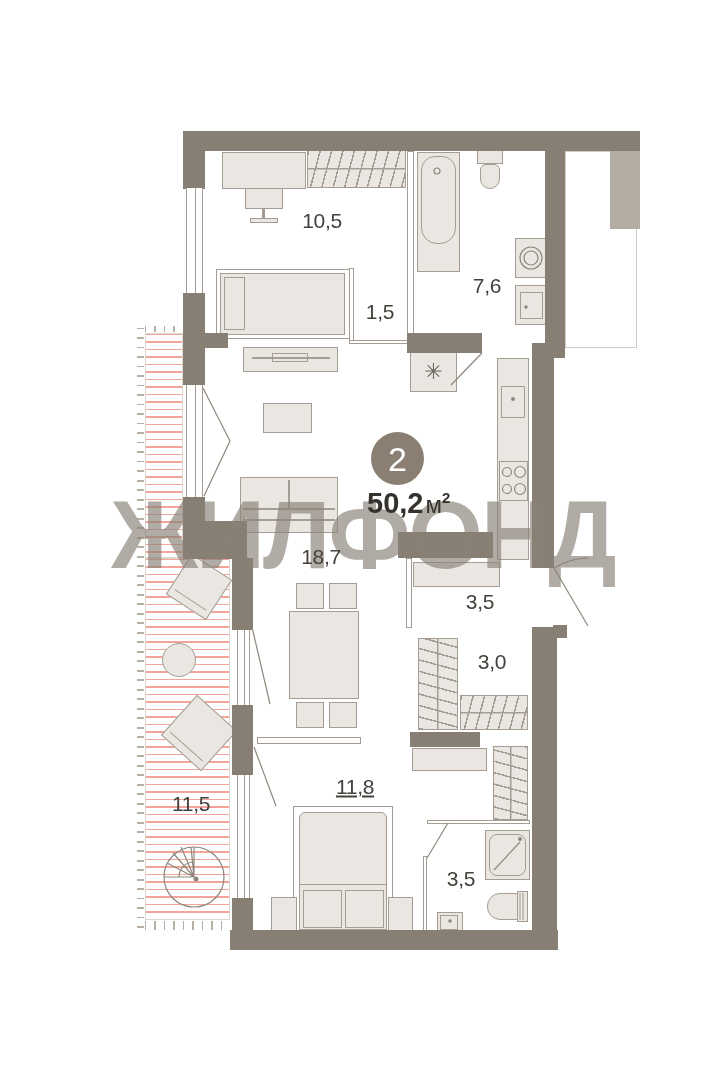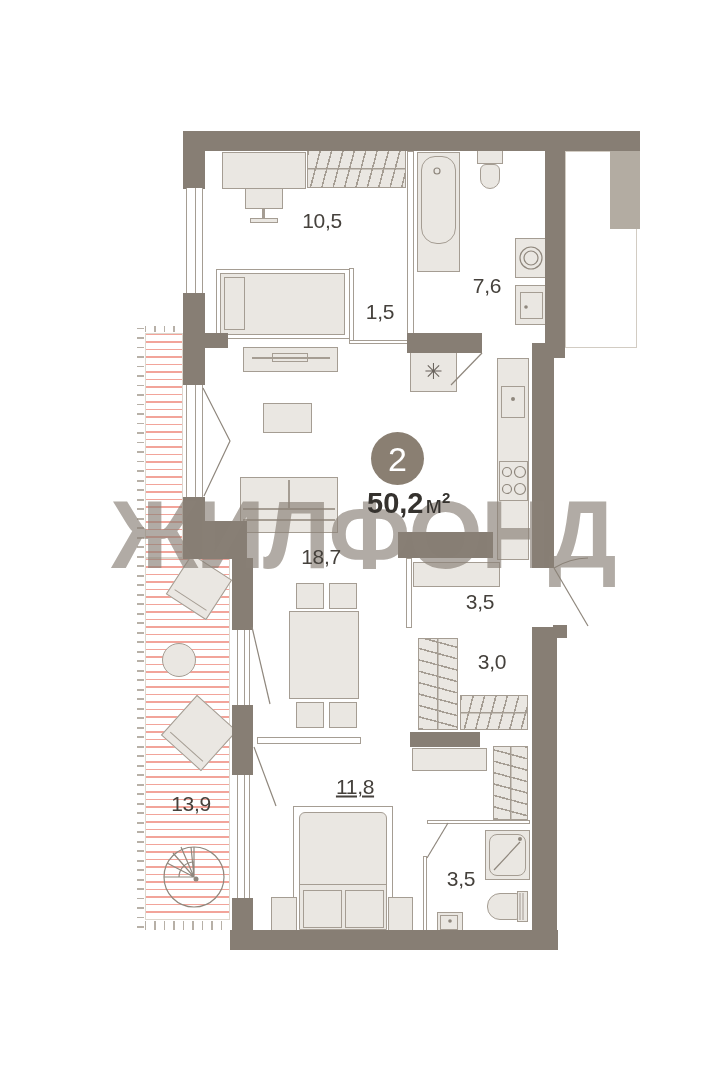--- a/index.html
+++ b/index.html
@@ -219,16 +219,16 @@
     <span class="area-value">50,2</span><span class="area-unit">м</span><span class="area-sup">2</span>
   </div>
 
   <div class="rlabel" style="left:322px;top:220px;">10,5</div>
   <div class="rlabel" style="left:380px;top:311px;">1,5</div>
   <div class="rlabel" style="left:487px;top:276px;margin-top:9px;">7,6</div>
   <div class="rlabel" style="left:321px;top:556px;">18,7</div>
   <div class="rlabel" style="left:480px;top:601px;">3,5</div>
   <div class="rlabel" style="left:492px;top:661px;">3,0</div>
   <div class="rlabel" style="left:355px;top:786px;text-decoration:underline;">11,8</div>
-  <div class="rlabel" style="left:191px;top:803px;">13,9</div>
+  <div class="rlabel" style="left:191px;top:803px;">11,5</div>
   <div class="rlabel" style="left:461px;top:878px;">3,5</div>
 
 </div>
 
 </body></html>

